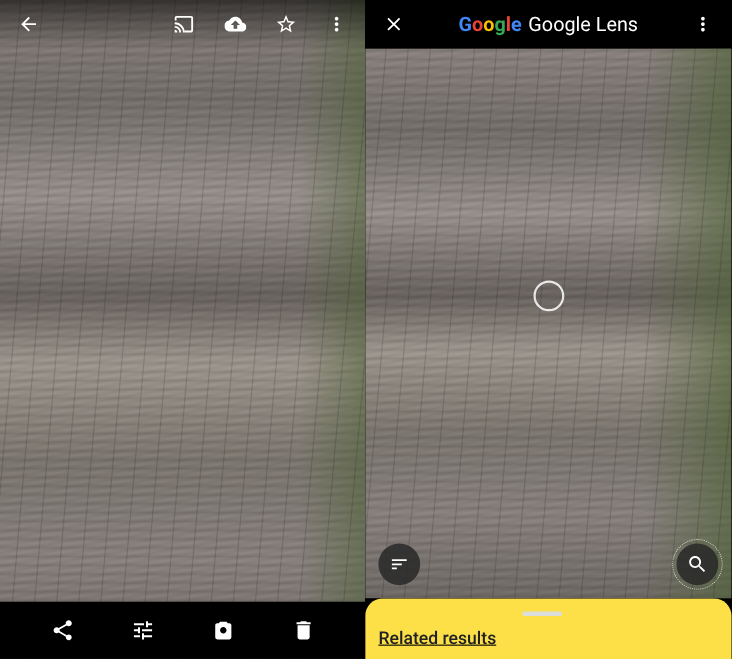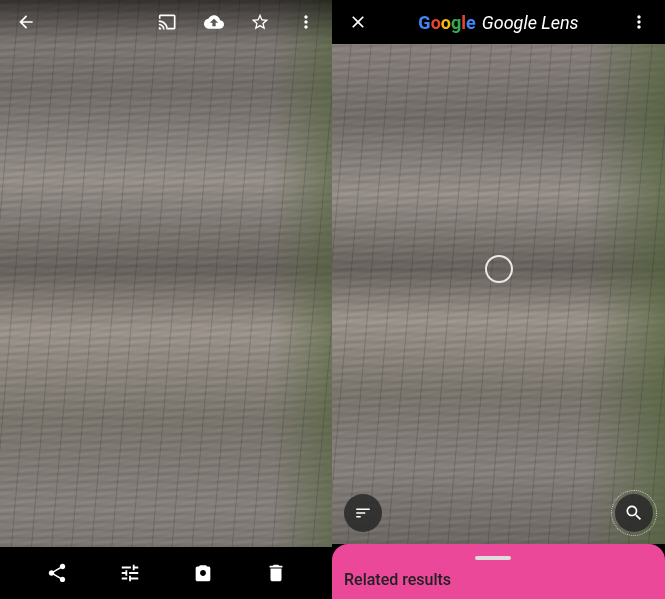--- a/index.html
+++ b/index.html
@@ -209,24 +209,25 @@
       display: flex;
       align-items: center;
       justify-content: center;
       color: #fff;
       font-size: 14px;
       cursor: pointer;
     }
 
     
     .results-panel {
-      background: #ec4899;
+      background: #fde047;
       border-radius: 16px 16px 0 0;
       padding: 12px 24px 0 12px;
       flex-shrink: 0;
+      text-decoration: underline;
     }
     .results-handle {
       width: 36px;
       height: 4px;
       background: #ddd;
       border-radius: 2px;
       margin: 0 auto 10px auto;
     }
     .results-title {
       font-size: 16px;
@@ -347,21 +348,21 @@
     <div class="lens-top-bar">
       <div class="icon-btn">
         <svg width="20" height="20" viewBox="0 0 24 24" fill="white">
           <path d="M19 6.41L17.59 5 12 10.59 6.41 5 5 6.41 10.59 12 5 17.59 6.41 19 12 13.41 17.59 19 19 17.59 13.41 12z"></path>
         </svg>
       </div>
       <div class="lens-title">
         <span style="font-size:18px;">
           <span style="color:#4285F4;font-weight:700;">G</span><span style="color:#EA4335;font-weight:700;">o</span><span style="color:#FBBC05;font-weight:700;">o</span><span style="color:#34A853;font-weight:700;">g</span><span style="color:#EA4335;font-weight:700;">l</span><span style="color:#4285F4;font-weight:700;">e</span>
         </span>
-        <span class="lens-word" style="color:#fff;font-size:18px;font-weight:400;font-style:italic;">Google Lens</span>
+        <span class="lens-word" style="color:#fff;font-size:18px;font-weight:400;">Google Lens</span>
       </div>
       <div class="icon-btn">
         <svg width="20" height="20" viewBox="0 0 24 24" fill="white">
           <path d="M12 8c1.1 0 2-.9 2-2s-.9-2-2-2-2 .9-2 2 .9 2 2 2zm0 2c-1.1 0-2 .9-2 2s.9 2 2 2 2-.9 2-2-.9-2-2-2zm0 6c-1.1 0-2 .9-2 2s.9 2 2 2 2-.9 2-2-.9-2-2-2z"></path>
         </svg>
       </div>
     </div>
 
     <div class="lens-photo">
       <div class="lens-bark"></div>

